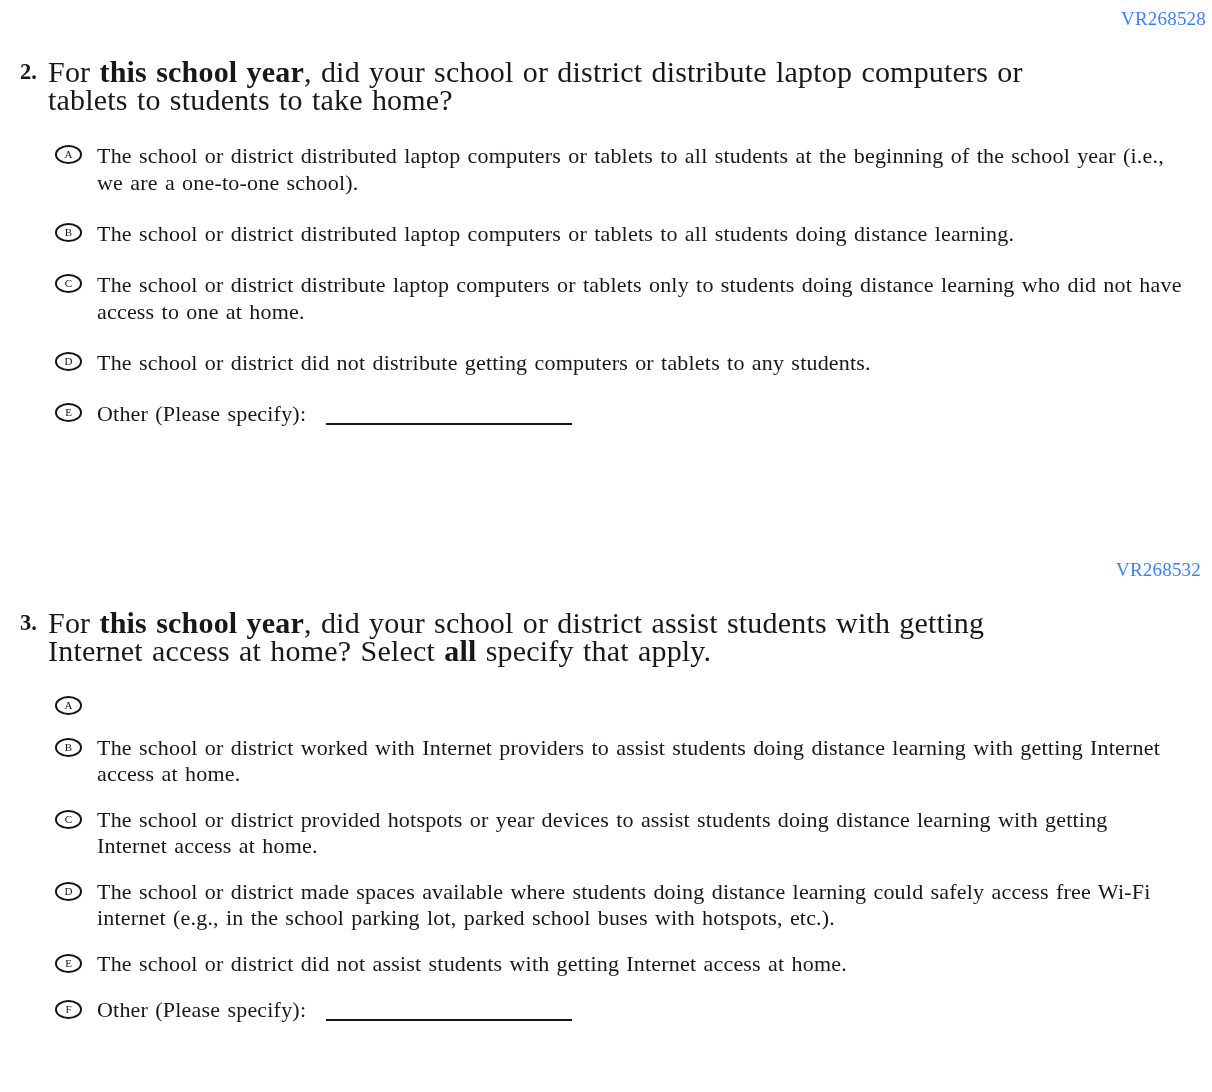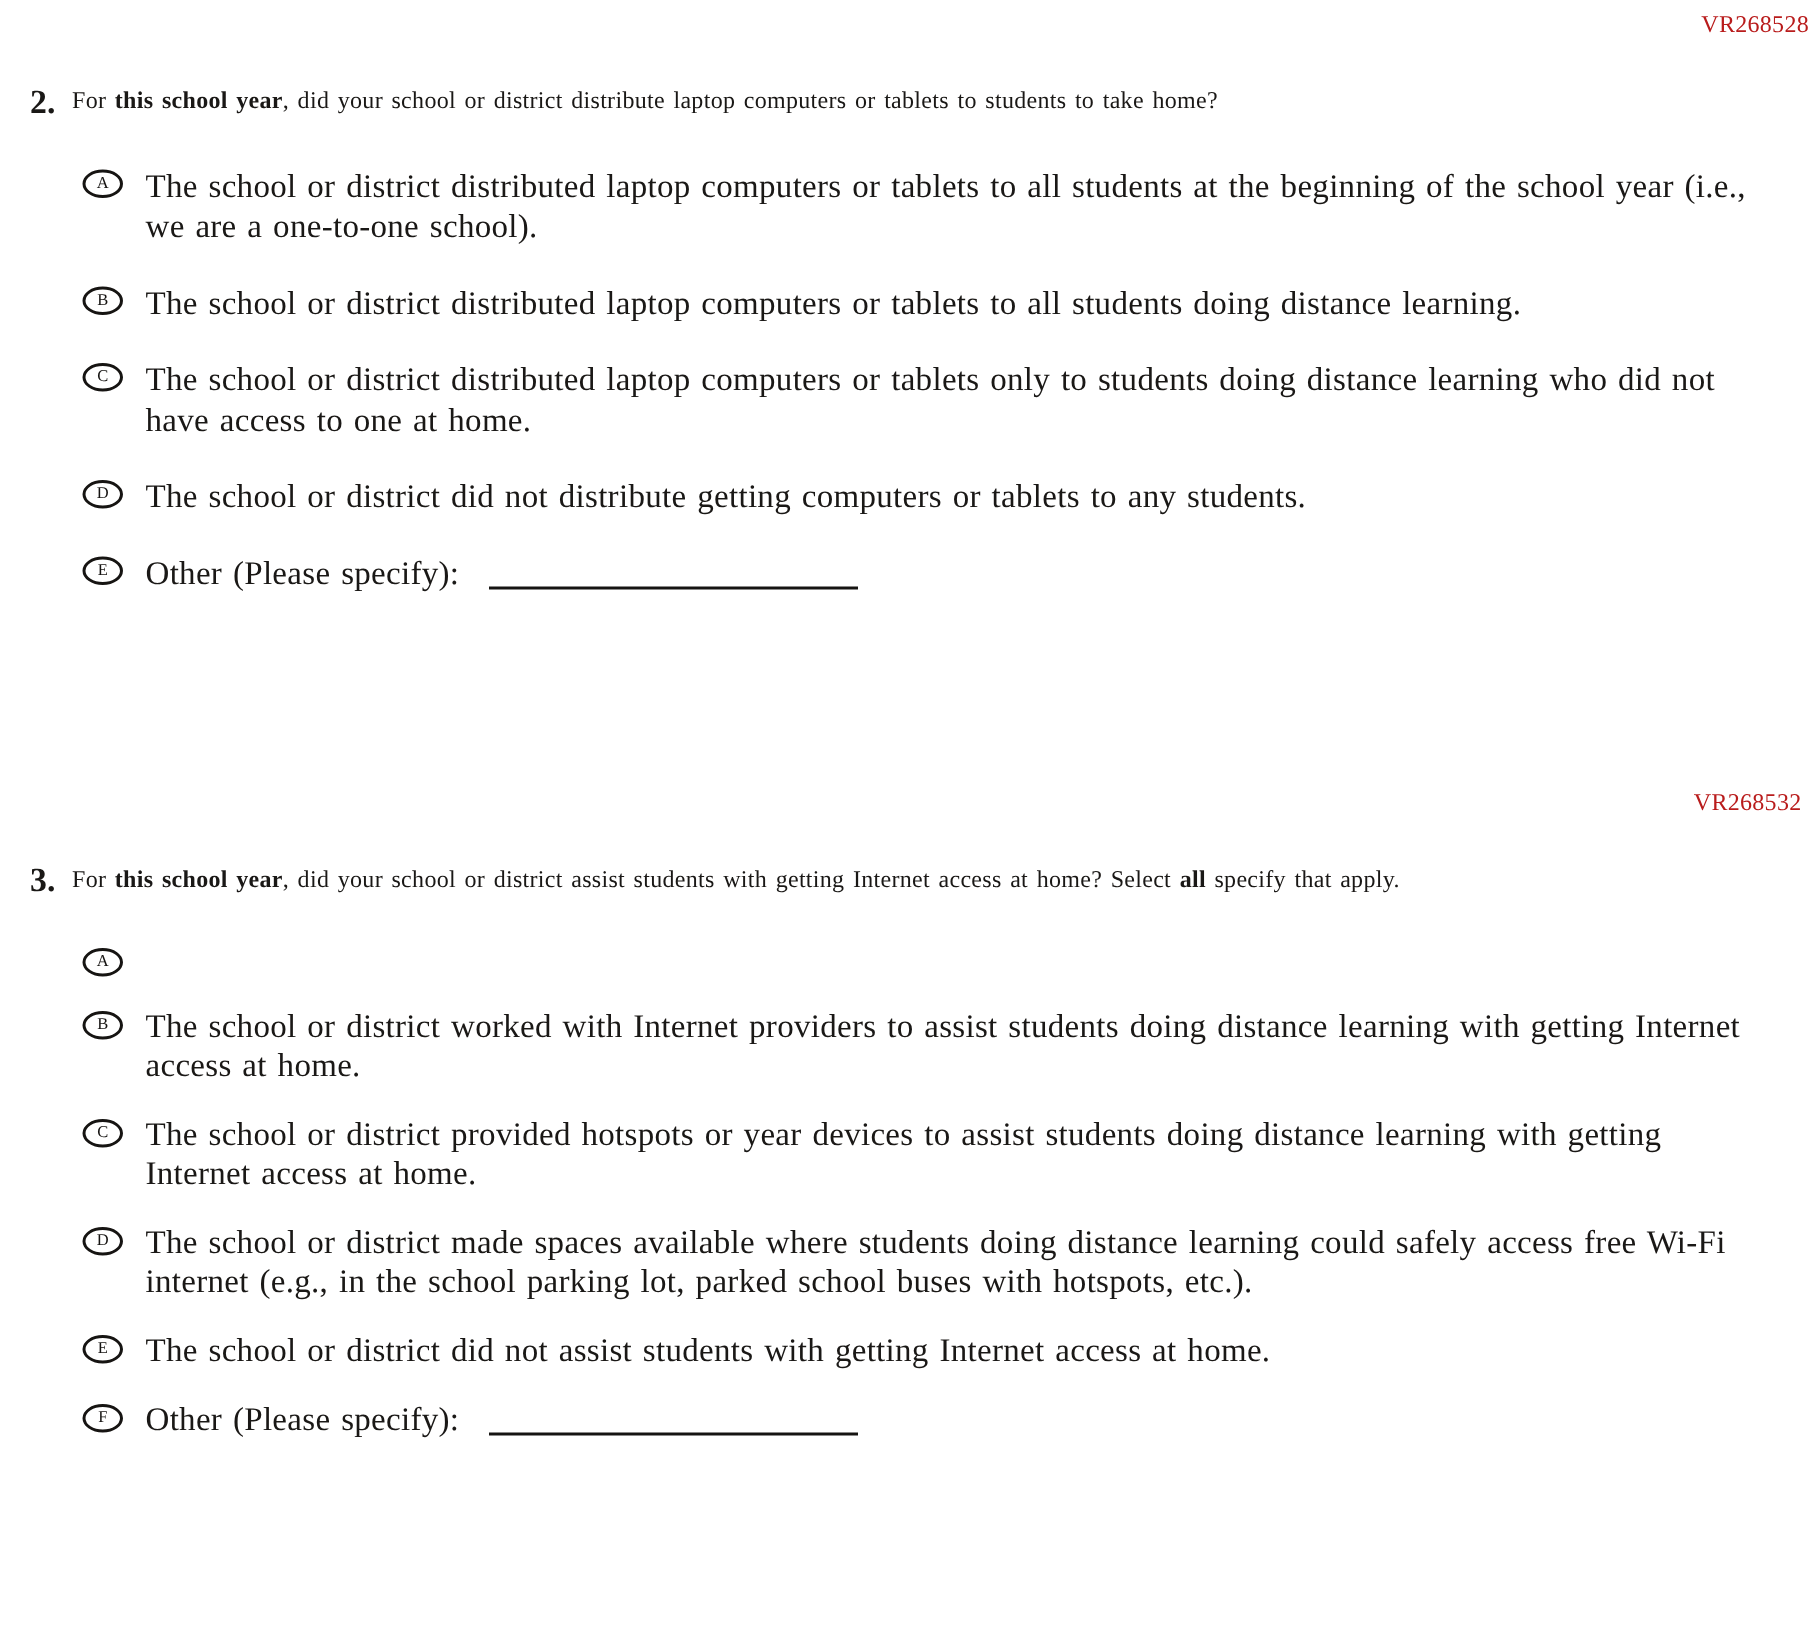--- a/index.html
+++ b/index.html
@@ -8,43 +8,43 @@
     width: 1212px;
     height: 1092px;
     overflow: hidden;
     font-family: "Liberation Serif", "DejaVu Serif", serif;
     color: #1a1816;
   }
   .page { width: 1212px; height: 1092px; position: relative; }
 
   .code-row {
     text-align: right;
-    font-size: 16px;
-    color: #b91c1c;
+    font-size: 19px;
+    color: #3b82f6;
     letter-spacing: 0.2px;
   }
   .code-row-1 { padding: 8px 6px 0 0; }
   .code-row-2 { padding: 0 11px 0 0; }
 
   .section-gap { height: 132px; }
 
   .q-head {
     display: flex;
     align-items: flex-start;
     margin: 28px 0 0 20px;
   }
   .q-num {
     flex: 0 0 28px;
     width: 28px;
     font-weight: bold;
     font-size: 22.5px;
     line-height: 28px;
   }
   .q-text {
-    font-size: 16px;
+    font-size: 30px;
     line-height: 28px;
     max-width: 1020px;
     letter-spacing: 0.2px;
     word-spacing: 1.5px;
   }
   .q-text b { letter-spacing: 0.2px; }
 
   .options { margin: 28px 0 0 55px; }
   .option {
     display: flex;
@@ -115,21 +115,21 @@
       <div class="option">
         <span class="bubble">
             <i>B</i>
           </span>
         <div class="option-body">The school or district distributed laptop computers or tablets to all students doing distance learning.</div>
       </div>
       <div class="option">
         <span class="bubble">
             <i>C</i>
           </span>
-        <div class="option-body">The school or district distributed laptop computers or tablets only to students doing distance learning who did not have access to one at home.</div>
+        <div class="option-body">The school or district distribute laptop computers or tablets only to students doing distance learning who did not have access to one at home.</div>
       </div>
       <div class="option">
         <span class="bubble">
             <i>D</i>
           </span>
         <div class="option-body">The school or district did not distribute getting computers or tablets to any students.</div>
       </div>
       <div class="option">
         <span class="bubble">
             <i>E</i>

